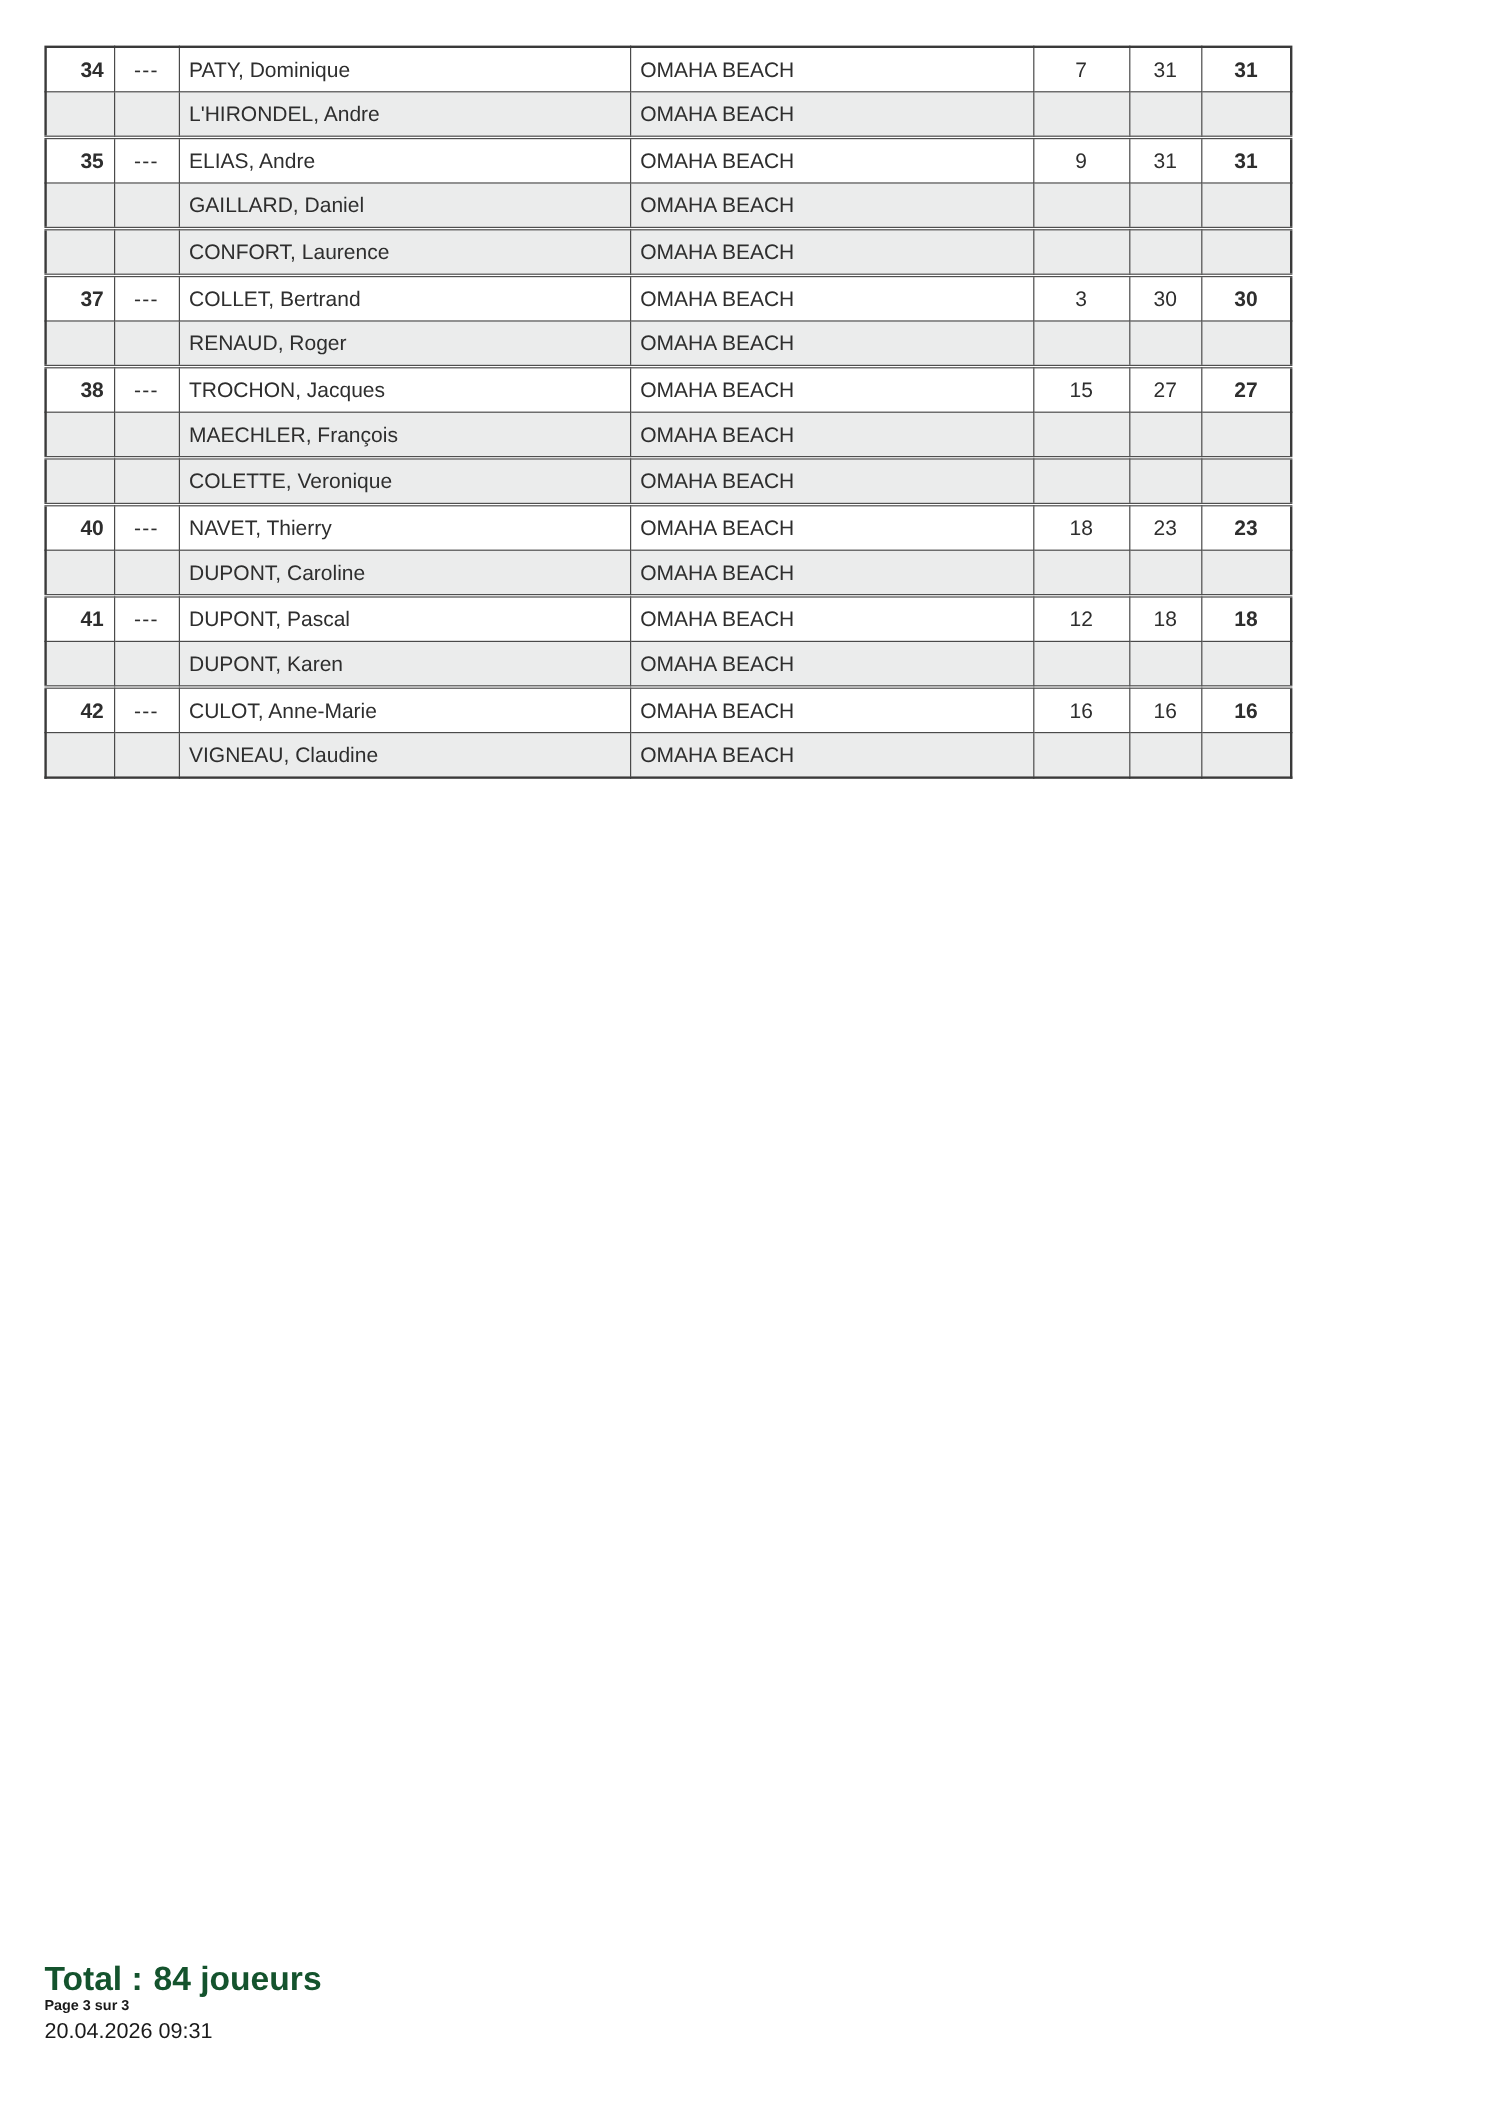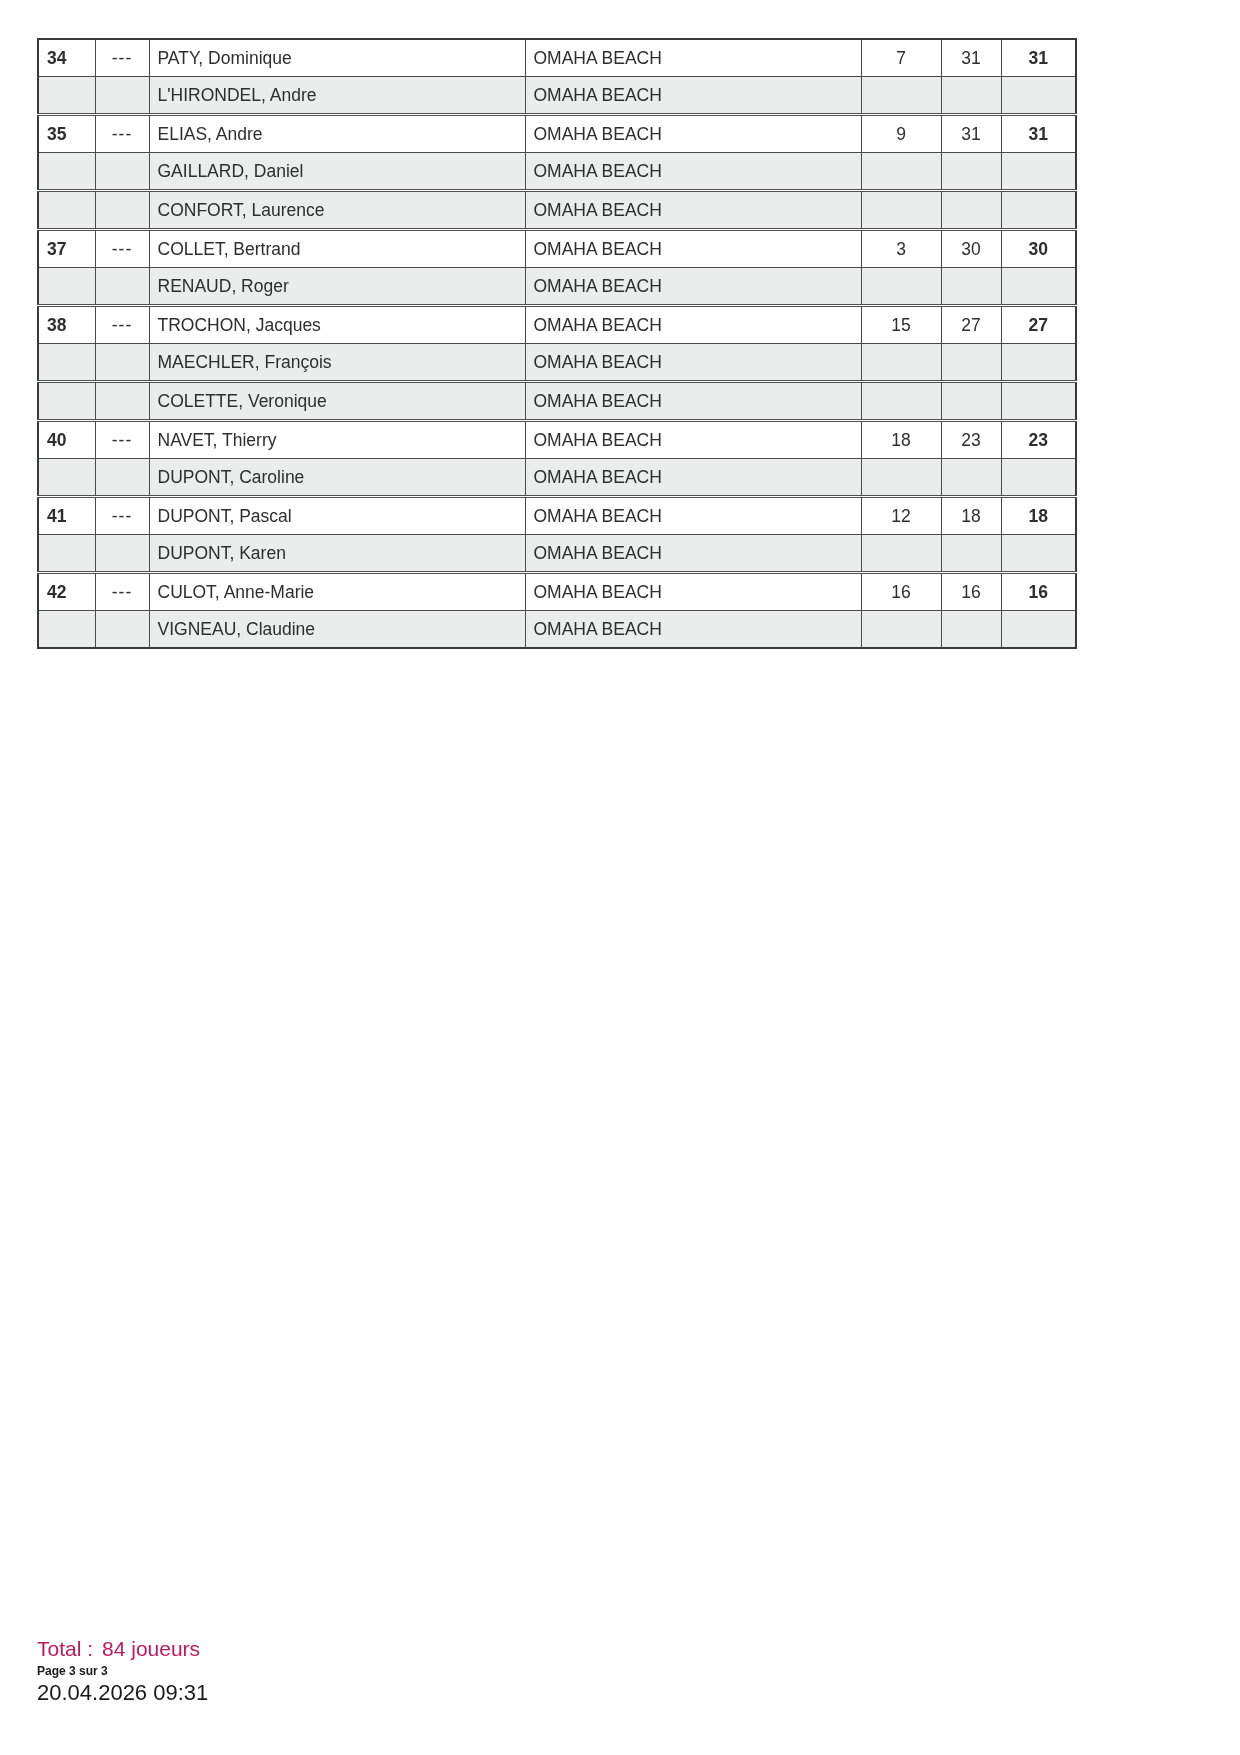--- a/index.html
+++ b/index.html
@@ -40,21 +40,21 @@
   tbody.block:first-of-type {
     border-top: 2px solid #3a3a3a;
   }
   tr.row-alt td {
     background: #ebecec;
   }
   tr.row-main td {
     background: #ffffff;
   }
   td.rank {
-    text-align: left;
+    text-align: right;
     font-weight: bold;
     color: #222222;
   }
   td.trend {
     text-align: center;
     font-size: 15px;
     color: #333333;
     letter-spacing: 1px;
   }
   td.num {
@@ -65,37 +65,37 @@
     font-weight: bold;
     border-left: 2px solid #333333;
     color: #1c1c1c;
   }
   .footer {
     position: absolute;
     left: 37px;
     top: 1636px;
   }
   .footer .total-line {
-    color: #be185d;
-    font-weight: normal;
-    font-size: 21px;
+    color: #14532d;
+    font-weight: bold;
+    font-size: 28px;
     line-height: 25px;
   }
   .footer .total-line .total-value {
     margin-left: 9px;
   }
   .footer .page-line {
     color: #1a1a1a;
     font-weight: bold;
     font-size: 12px;
     line-height: 21px;
   }
   .footer .date-line {
     color: #1a1a1a;
-    font-size: 22px;
+    font-size: 18px;
     line-height: 21px;
   }
 </style>
 </head>
 <body>
 
 <div class="page">
 
   <table class="results">
     <colgroup>

